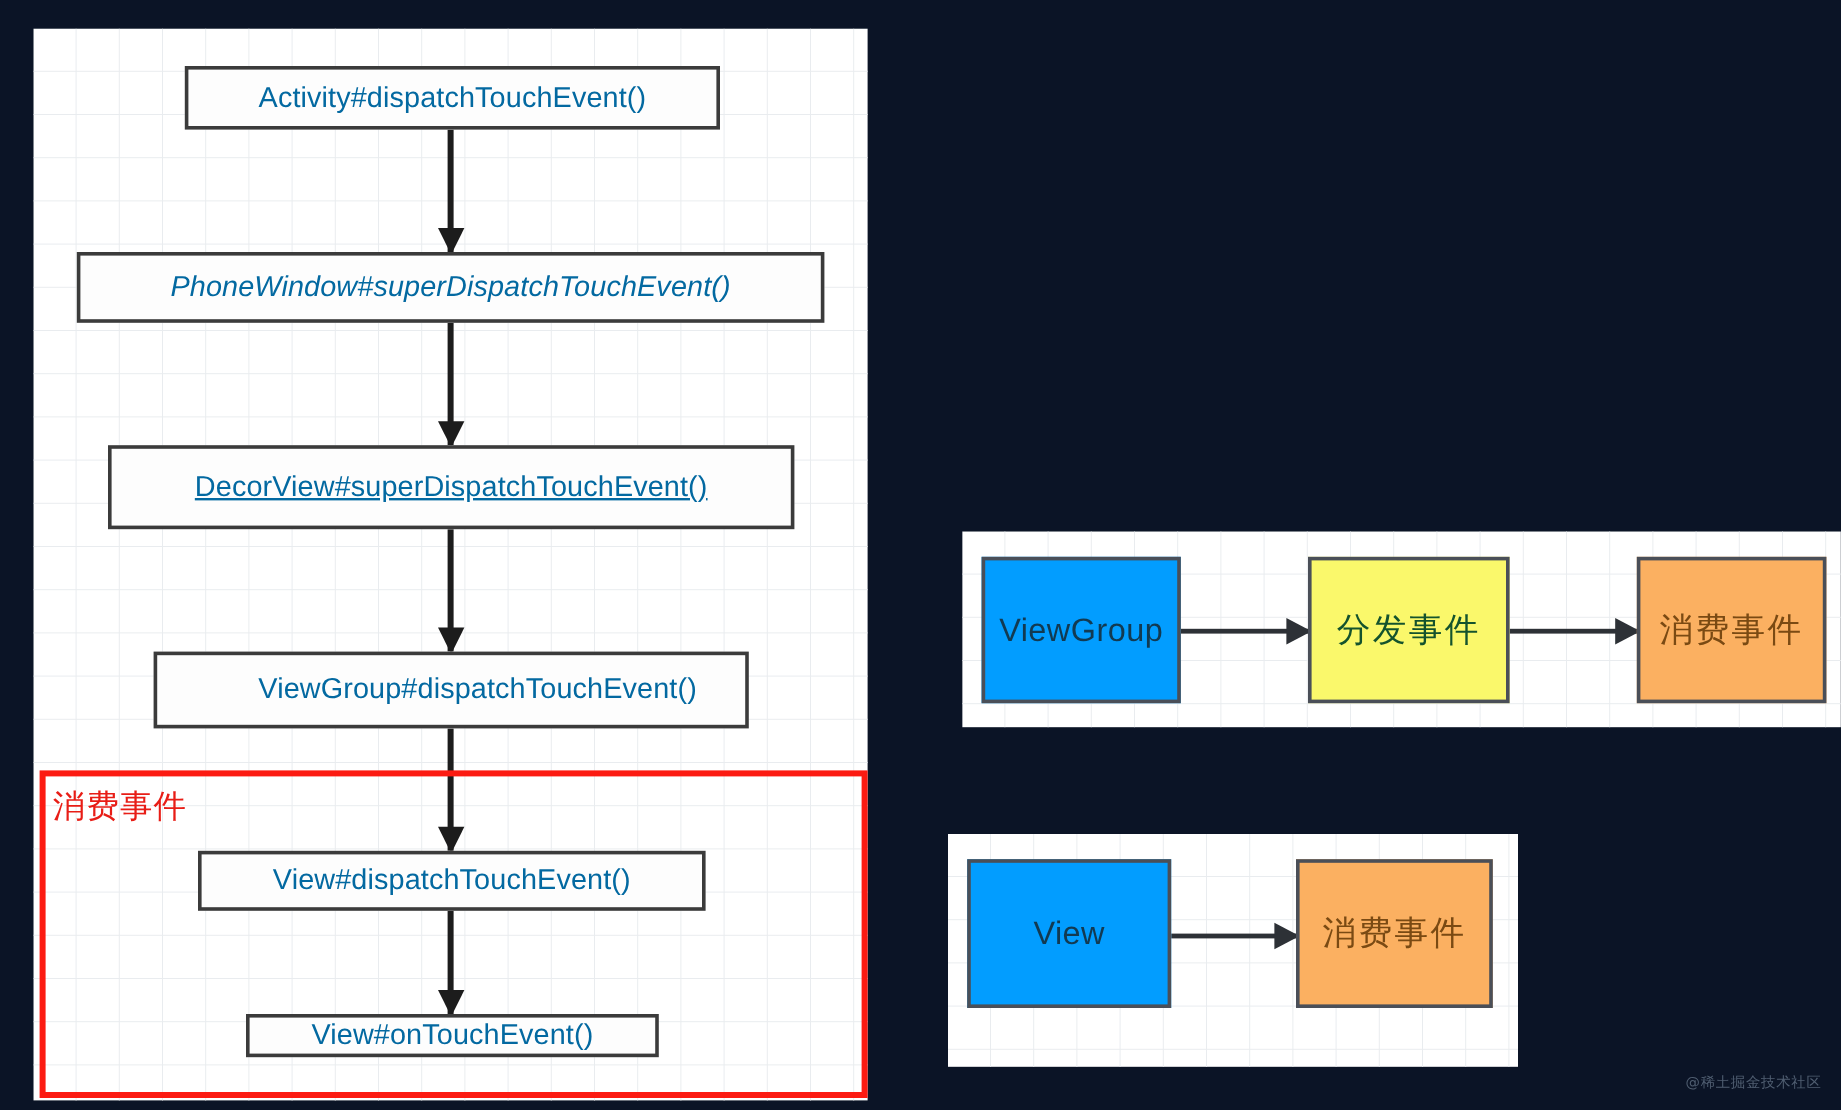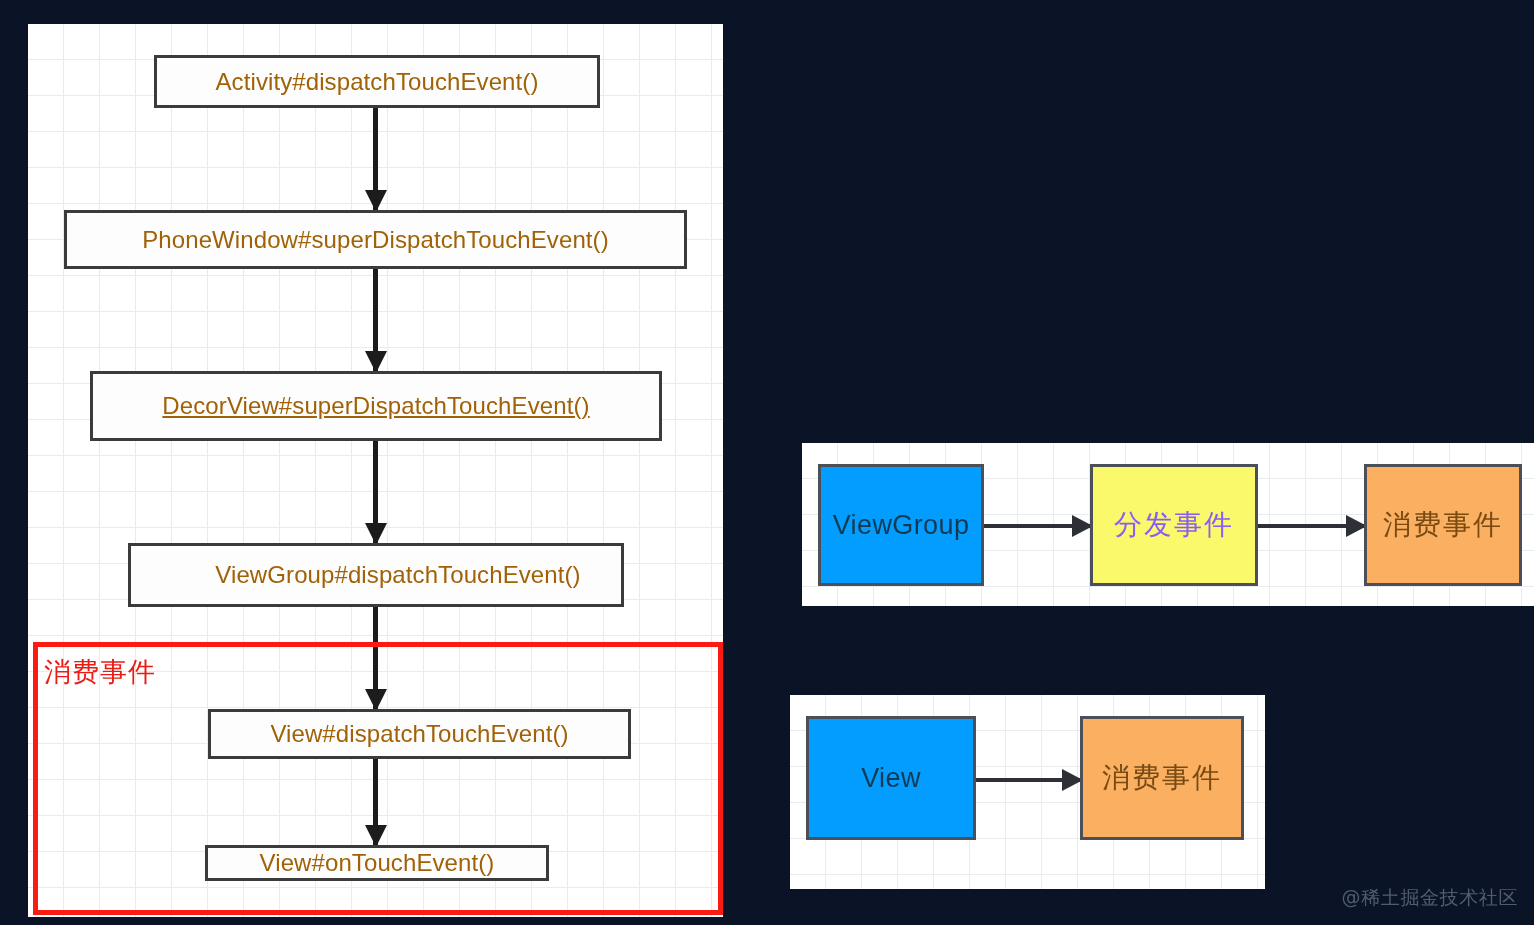--- a/index.html
+++ b/index.html
@@ -32,21 +32,21 @@
     top: 24px;
     width: 695px;
     height: 893px;
   }
 
   .flow-node {
     position: absolute;
     box-sizing: border-box;
     background: #fdfdfd;
     border: 3px solid #3b3b3b;
-    color: #a16207;
+    color: #0369a1;
     font-size: 24px;
     letter-spacing: .1px;
     display: flex;
     align-items: center;
     justify-content: center;
     white-space: nowrap;
     z-index: 4;
   }
 
   
@@ -106,21 +106,21 @@
     position: absolute;
     box-sizing: border-box;
     border: 3px solid #4a4f58;
     display: flex;
     align-items: center;
     justify-content: center;
     white-space: nowrap;
     z-index: 4;
   }
   .blk-blue  { background: #029dff; color: #123a52; }
-  .blk-yellow{ background: #faf86b; color: #8b5cf6; }
+  .blk-yellow{ background: #faf86b; color: #14532d; }
   .blk-orange{ background: #fbb061; color: #7a4a13; }
 
   .blk-label-en { font-size: 27px; letter-spacing: .4px; }
   .blk-label-cn {
     font-size: 28px;
     letter-spacing: 2px;
     font-family: "DejaVu Sans", sans-serif;
   }
 
   
@@ -142,21 +142,21 @@
     border-bottom: 11px solid transparent;
     border-left: 21px solid #2d3136;
   }
 
   
   #watermark {
     position: absolute;
     right: 16px;
     bottom: 14px;
     color: #5b6a7d;
-    font-size: 19px;
+    font-size: 12px;
     letter-spacing: .6px;
     font-family: "DejaVu Sans", sans-serif;
     opacity: .85;
     white-space: nowrap;
   }
 </style>
 </head>
 <body>
 
 <div class="canvas" id="flow-canvas">
@@ -165,27 +165,27 @@
   <div class="conn" style="left:345px; top:245px; height:102px;"></div>
   <div class="conn" style="left:345px; top:417px; height:102px;"></div>
   <div class="conn" style="left:345px; top:583px; height:102px;"></div>
   <div class="conn" style="left:345px; top:735px; height:86px;"></div>
 
   <div id="consume-region" style="left:5px; top:618px; width:690px; height:273px;"></div>
   <div id="consume-region-label" style="left:16px; top:630px;">消费事件</div>
 
   <div class="flow-node" style="left:126px; top:31px; width:446px; height:53px;">Activity#dispatchTouchEvent()</div>
 
-  <div class="flow-node" style="left:36px; top:186px; width:623px; height:59px;">PhoneWindow#superDispatchTouchEvent()</div>
+  <div class="flow-node" style="left:36px; top:186px; width:623px; height:59px;font-style:italic;">PhoneWindow#superDispatchTouchEvent()</div>
 
   <div class="flow-node" style="left:62px; top:347px; width:572px; height:70px;text-decoration:underline;">DecorView#superDispatchTouchEvent()</div>
 
   <div class="flow-node" style="left:100px; top:519px; width:496px; height:64px;padding-left:44px;">ViewGroup#dispatchTouchEvent()</div>
 
-  <div class="flow-node" style="left:137px; top:685px; width:423px; height:50px;margin-left:43px;">View#dispatchTouchEvent()</div>
+  <div class="flow-node" style="left:137px; top:685px; width:423px; height:50px;">View#dispatchTouchEvent()</div>
 
   <div class="flow-node" style="left:177px; top:821px; width:344px; height:36px;">View#onTouchEvent()</div>
 </div>
 
 <div class="canvas" id="vg-canvas">
 
   <div class="harrow" style="left:182px; top:81px; width:107px;"></div>
   <div class="harrow" style="left:456px; top:81px; width:107px;"></div>
 
   <div class="blk blk-blue" style="left:16px; top:21px; width:166px; height:122px;">

